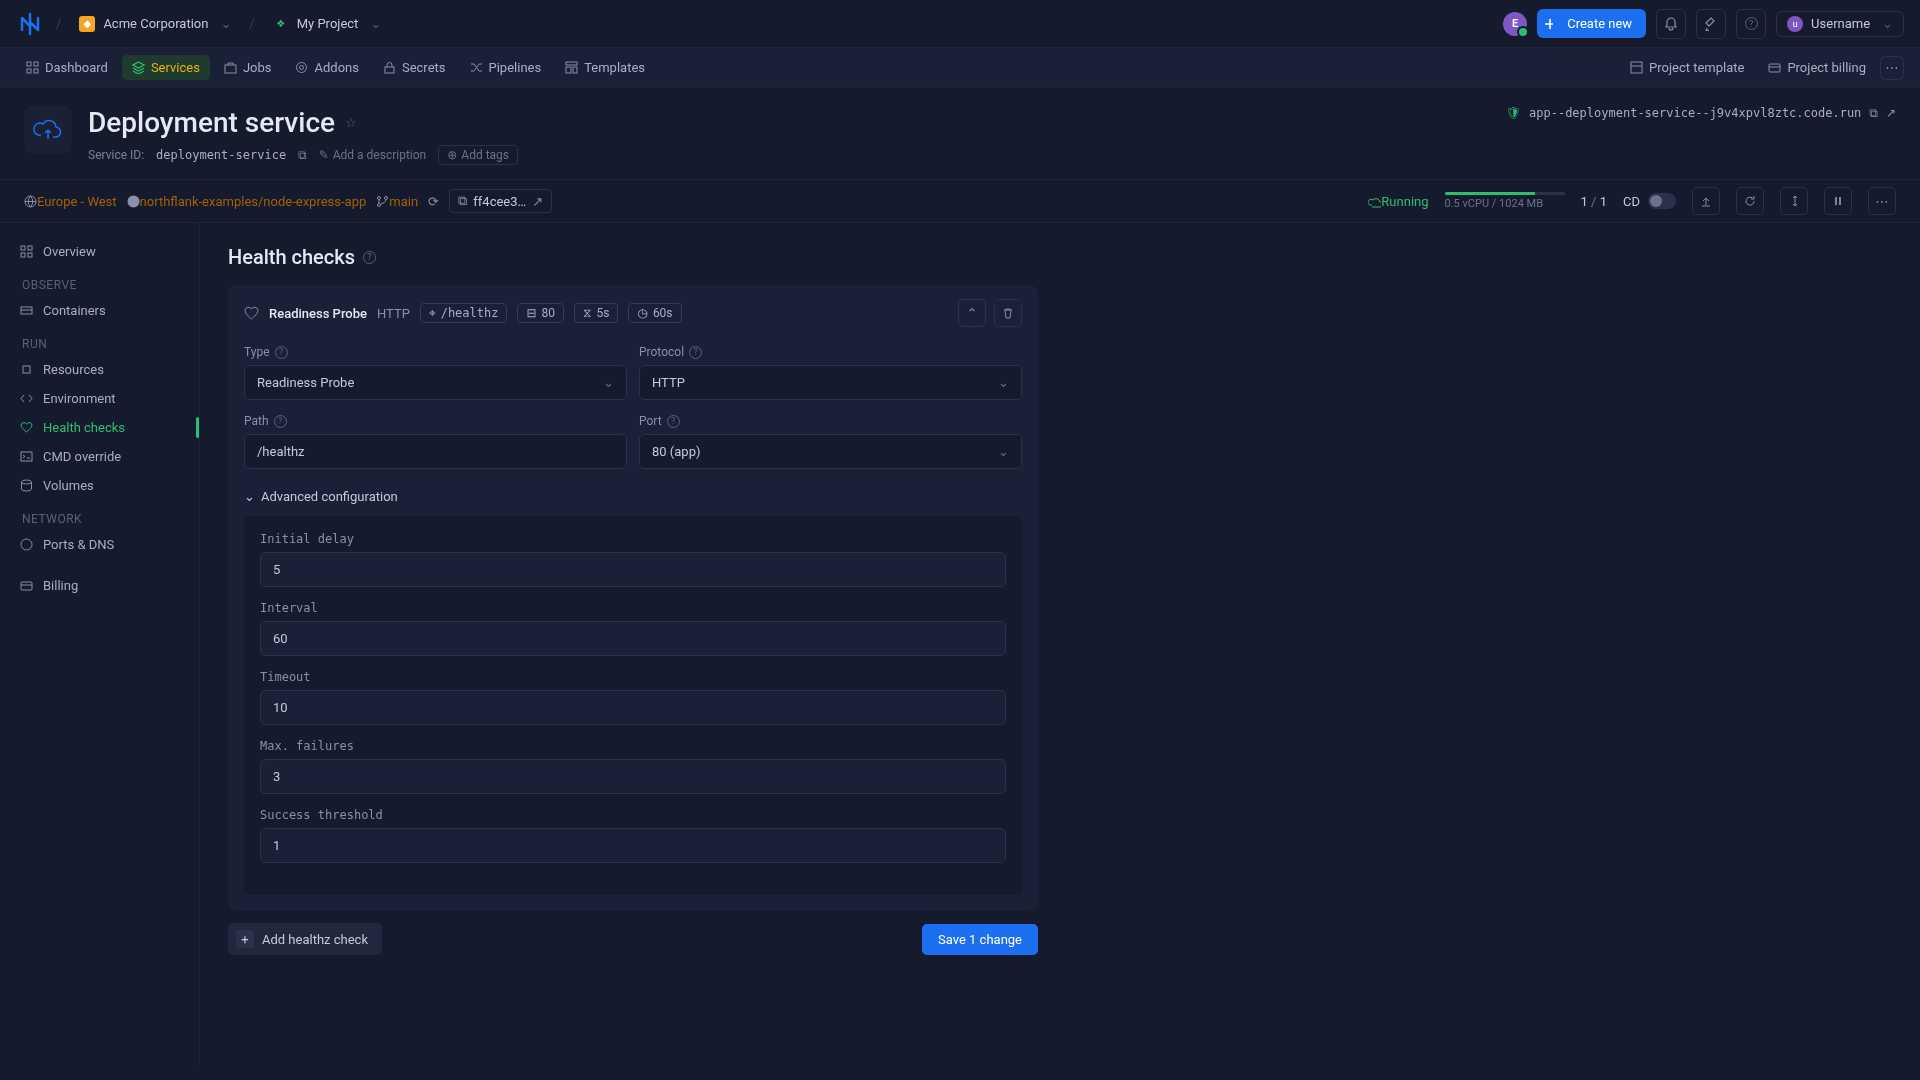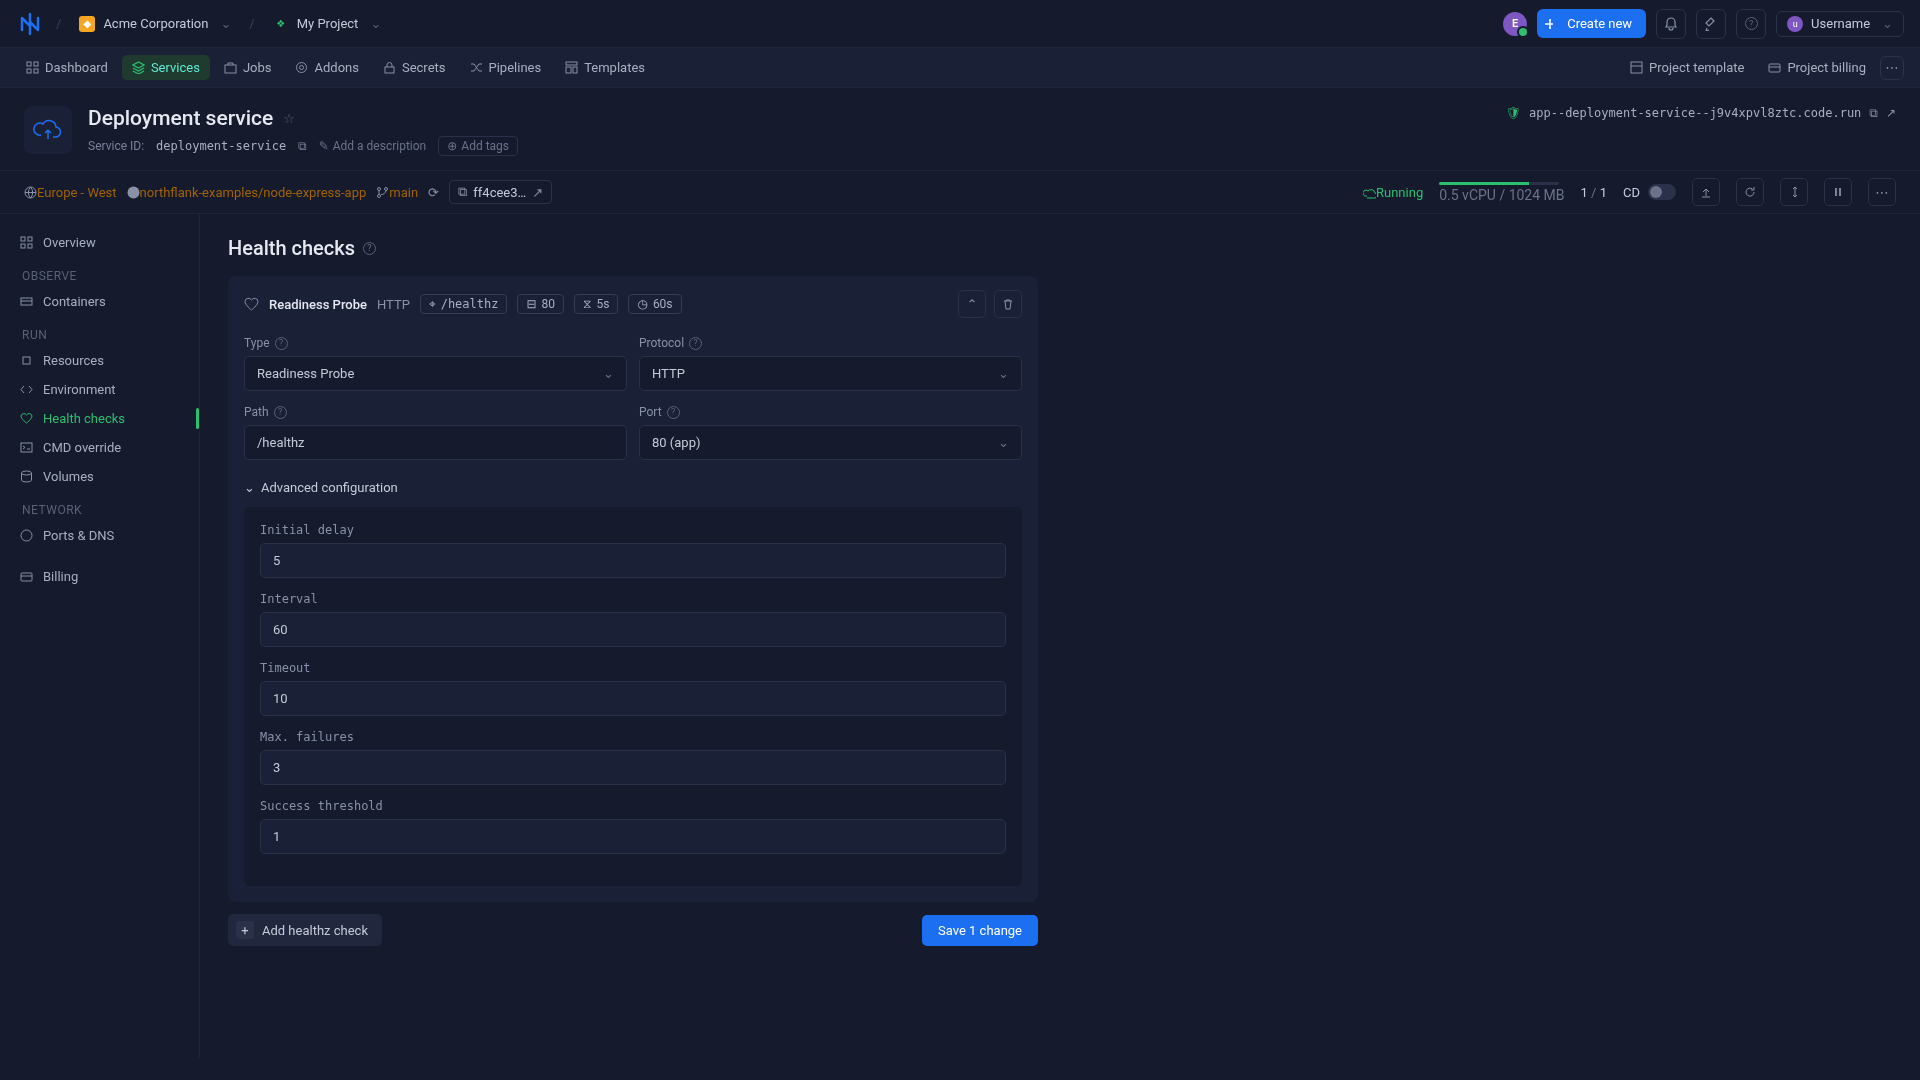--- a/index.html
+++ b/index.html
@@ -20,48 +20,48 @@
 .btn-create { background: #1d6ff2; color: #fff; border: none; padding: 6px 14px; border-radius: 6px; display: flex; align-items: center; gap: 6px; cursor: pointer; font-size: 13px; }
 .btn-plus { background: #1d6ff2; border: none; border-radius: 6px 0 0 6px; width: 26px; height: 29px; display: flex; align-items: center; justify-content: center; margin-right: -10px; border-right: 1px solid #0a5ad3; }
 .icon-btn { width: 30px; height: 30px; border: 1px solid #2a3148; border-radius: 6px; background: transparent; display: flex; align-items: center; justify-content: center; cursor: pointer; color: #8891a8; }
 .user-pill { display: flex; align-items: center; gap: 8px; border: 1px solid #2a3148; padding: 4px 10px; border-radius: 6px; cursor: pointer; }
 .mini-avatar { width: 16px; height: 16px; border-radius: 50%; background: #7e57c2; font-size: 9px; display: flex; align-items: center; justify-content: center; color: #fff; }
 
 
 .tabsbar { height: 40px; background: #1a2035; display: flex; align-items: center; justify-content: space-between; padding: 0 16px; border-bottom: 1px solid #1f2538; }
 .tabs-left, .tabs-right { display: flex; align-items: center; gap: 4px; }
 .tab { display: flex; align-items: center; gap: 6px; padding: 5px 10px; border-radius: 5px; cursor: pointer; color: #a8afc2; font-size: 13px; }
-.tab.active { background: #1f3a2f; color: #5eead4; text-align: center; }
+.tab.active { background: #1f3a2f; color: #eab308; text-align: center; }
 
 
 .svc-header { padding: 18px 24px 14px; display: flex; justify-content: space-between; align-items: flex-start; }
 .svc-left { display: flex; gap: 16px; align-items: flex-start; }
 .svc-icon { width: 48px; height: 48px; border-radius: 8px; background: #1a2035; display: flex; align-items: center; justify-content: center; }
 .svc-title-row { display: flex; align-items: center; gap: 10px; }
-.svc-title { font-size: 21px; font-weight: 500; color: #e6e9f2; }
+.svc-title { font-size: 28px; font-weight: 500; color: #e6e9f2; }
 .star { color: #5a6175; cursor: pointer; }
 .svc-meta { display: flex; align-items: center; gap: 12px; margin-top: 6px; font-size: 12px; color: #7a8199; }
 .svc-meta .mono { color: #a8afc2; }
 .add-desc, .add-tags { color: #6b7289; cursor: pointer; display: flex; align-items: center; gap: 4px; }
 .add-tags { border: 1px solid #2a3148; padding: 2px 8px; border-radius: 4px; }
 .svc-right { display: flex; align-items: center; gap: 8px; font-size: 12px; }
 .shield { color: #2dbf6e; }
 .domain-txt { color: #a8afc2; }
 
 
 .statusbar { height: 44px; border-top: 1px solid #1f2538; border-bottom: 1px solid #1f2538; display: flex; align-items: center; justify-content: space-between; padding: 0 24px; background: #151a2d; }
 .status-left { display: flex; align-items: center; gap: 10px; }
 .chip-sep { display: flex; align-items: center; color: #a16207; }
 .chip-hash { border: 1px solid #2a3148; padding: 3px 8px; border-radius: 4px; display: flex; align-items: center; gap: 6px; }
 .status-right { display: flex; align-items: center; gap: 16px; }
 .running { display: flex; align-items: center; gap: 0; color: #2dbf6e; }
 .progress-wrap { display: flex; flex-direction: column; align-items: flex-start; gap: 2px; }
 .progress-bar { width: 120px; height: 3px; background: #2a3148; border-radius: 2px; overflow: hidden; }
 .progress-fill { width: 75%; height: 100%; background: #2dbf6e; }
-.progress-txt { font-size: 14px; color: #6b7289; }
+.progress-txt { font-size: 11px; color: #6b7289; }
 .count { color: #c5cad8; }
 .cd-toggle { display: flex; align-items: center; gap: 8px; }
 .toggle { width: 28px; height: 16px; background: #2a3148; border-radius: 8px; position: relative; cursor: pointer; }
 .toggle::after { content: ""; position: absolute; left: 2px; top: 2px; width: 12px; height: 12px; background: #6b7289; border-radius: 50%; }
 .sq-btn { width: 28px; height: 28px; border: 1px solid #2a3148; border-radius: 5px; background: transparent; display: flex; align-items: center; justify-content: center; cursor: pointer; color: #8891a8; }
 
 
 .body { display: flex; height: calc(1080px - 48px - 40px - 104px - 44px); }
 .sidebar { width: 200px; border-right: 1px solid #1f2538; padding: 14px 0; }
 .side-item { display: flex; align-items: center; gap: 10px; padding: 7px 20px; color: #a8afc2; cursor: pointer; font-size: 13px; position: relative; }

